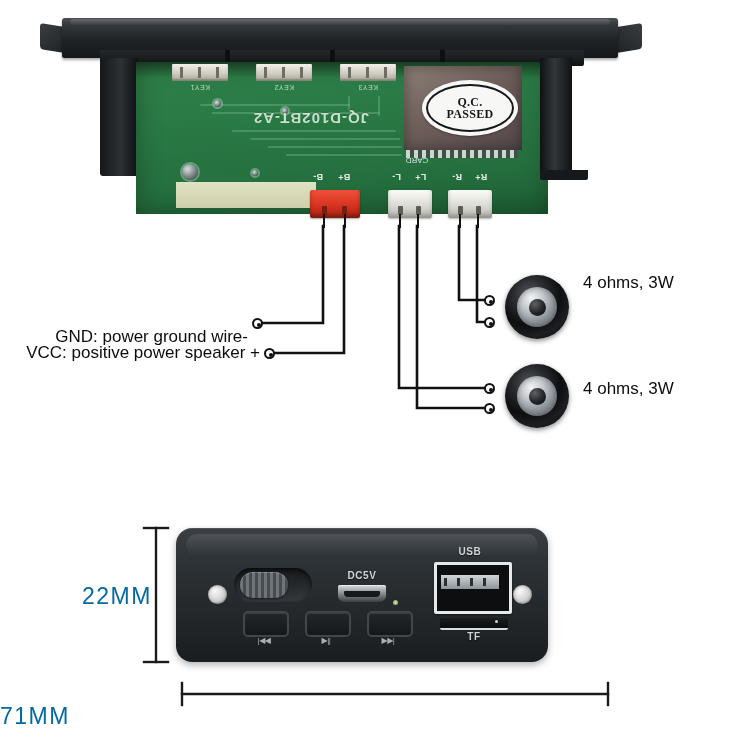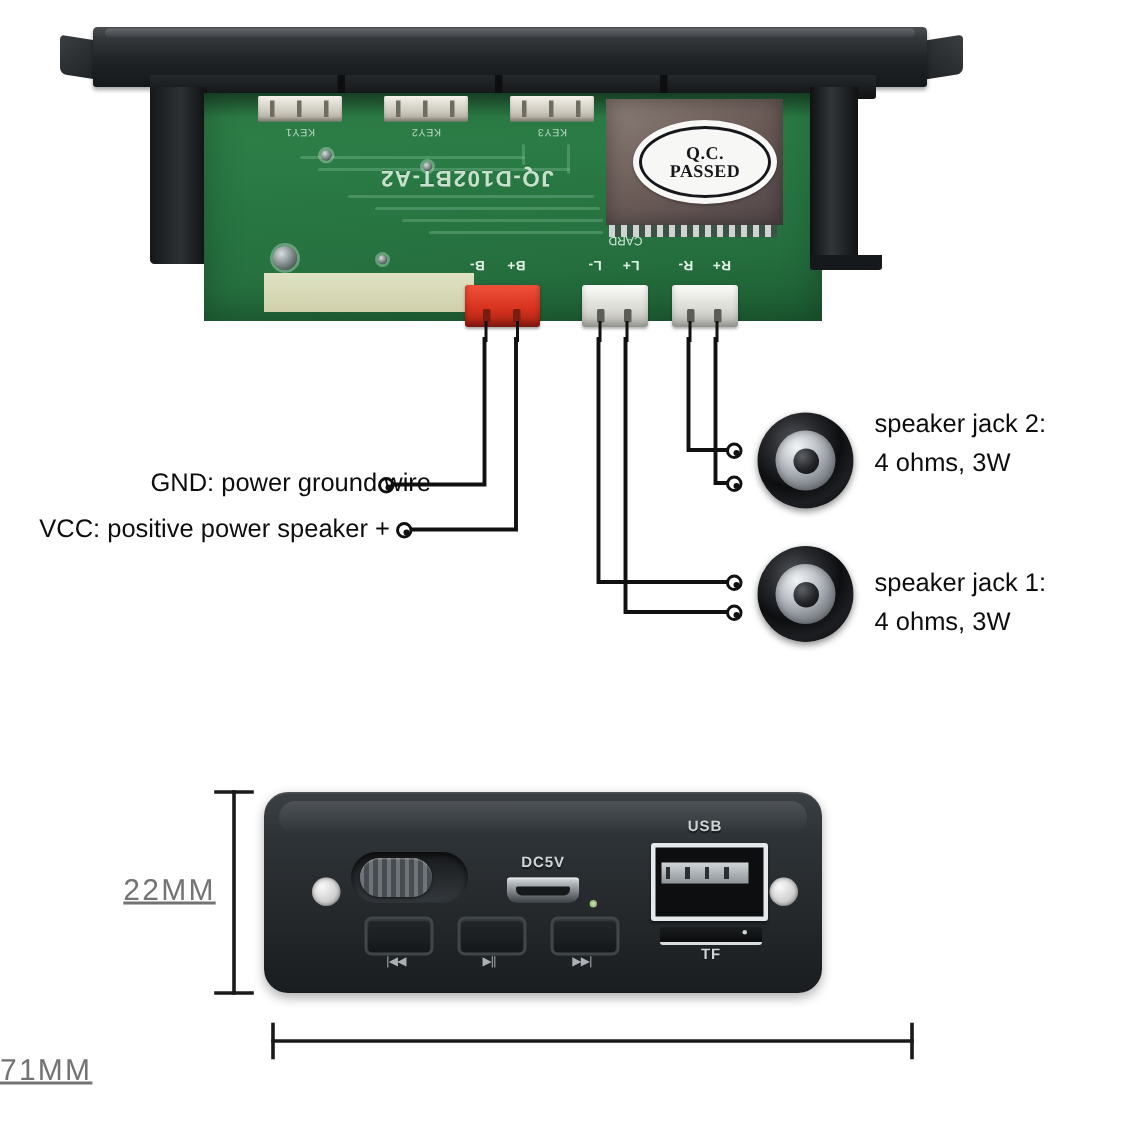--- a/index.html
+++ b/index.html
@@ -288,21 +288,21 @@
     box-shadow:inset 0 1px 1px rgba(255,255,255,.10);
   }
   .btn-icon{
     top:636px;width:42px;text-align:center;
     font-size:8px;color:#aab0b4;letter-spacing:-.5px;
   }
   .led{left:393px;top:600px;width:5px;height:5px;border-radius:50%;
        background:radial-gradient(circle,#cfe8b8,#6f9a52);}
 
   
-  .dimtext{font-size:20px;color:#737373;letter-spacing:1.5px;text-decoration:underline;}
+  .dimtext{font-size:23px;color:#0369a1;letter-spacing:1.5px;}
 </style>
 </head>
 <body>
 
 <div id="stage">
 
   <div class="abs" id="top-assembly">
 
     <div class="abs bezel-cap-l"></div>
     <div class="abs bezel-cap-r"></div>
@@ -413,40 +413,38 @@
     </g>
   </svg>
 
   <div class="abs term" style="left:252px;top:318px;"></div>
   <div class="abs term" style="left:264px;top:348px;"></div>
   <div class="abs term" style="left:484px;top:295px;"></div>
   <div class="abs term" style="left:484px;top:317px;"></div>
   <div class="abs term" style="left:484px;top:383px;"></div>
   <div class="abs term" style="left:484px;top:403px;"></div>
 
-  <div class="abs calloutL" style="left:0px;top:312px;width:248px;padding-left:45px;">GND: power ground wire-</div>
+  <div class="abs calloutL" style="left:0px;top:327px;width:248px;">GND: power ground wire-</div>
   <div class="abs calloutL" style="left:0px;top:343px;width:260px;">VCC: positive power speaker +</div>
 
   <div class="abs spk" style="left:505px;top:275px;">
     <div class="spk-cone">
         <div class="spk-dome"></div>
       </div>
   </div>
   <div class="abs spk" style="left:505px;top:364px;">
     <div class="spk-cone">
         <div class="spk-dome"></div>
       </div>
   </div>
 
   <div class="abs calloutR" style="left:583px;top:270px;">
-    <div>speaker jack 2:</div>
     <div>4 ohms, 3W</div>
   </div>
   <div class="abs calloutR" style="left:583px;top:376px;">
-    <div>speaker jack 1:</div>
     <div>4 ohms, 3W</div>
   </div>
 
   <div class="abs panel"></div>
   <div class="abs panel-gloss"></div>
 
   <div class="abs mount-hole" style="left:208px;top:585px;"></div>
   <div class="abs mount-hole" style="left:513px;top:585px;"></div>
 
   <div class="abs panel-lbl" style="left:234px;top:572px;width:78px;">OFF/ON</div>

